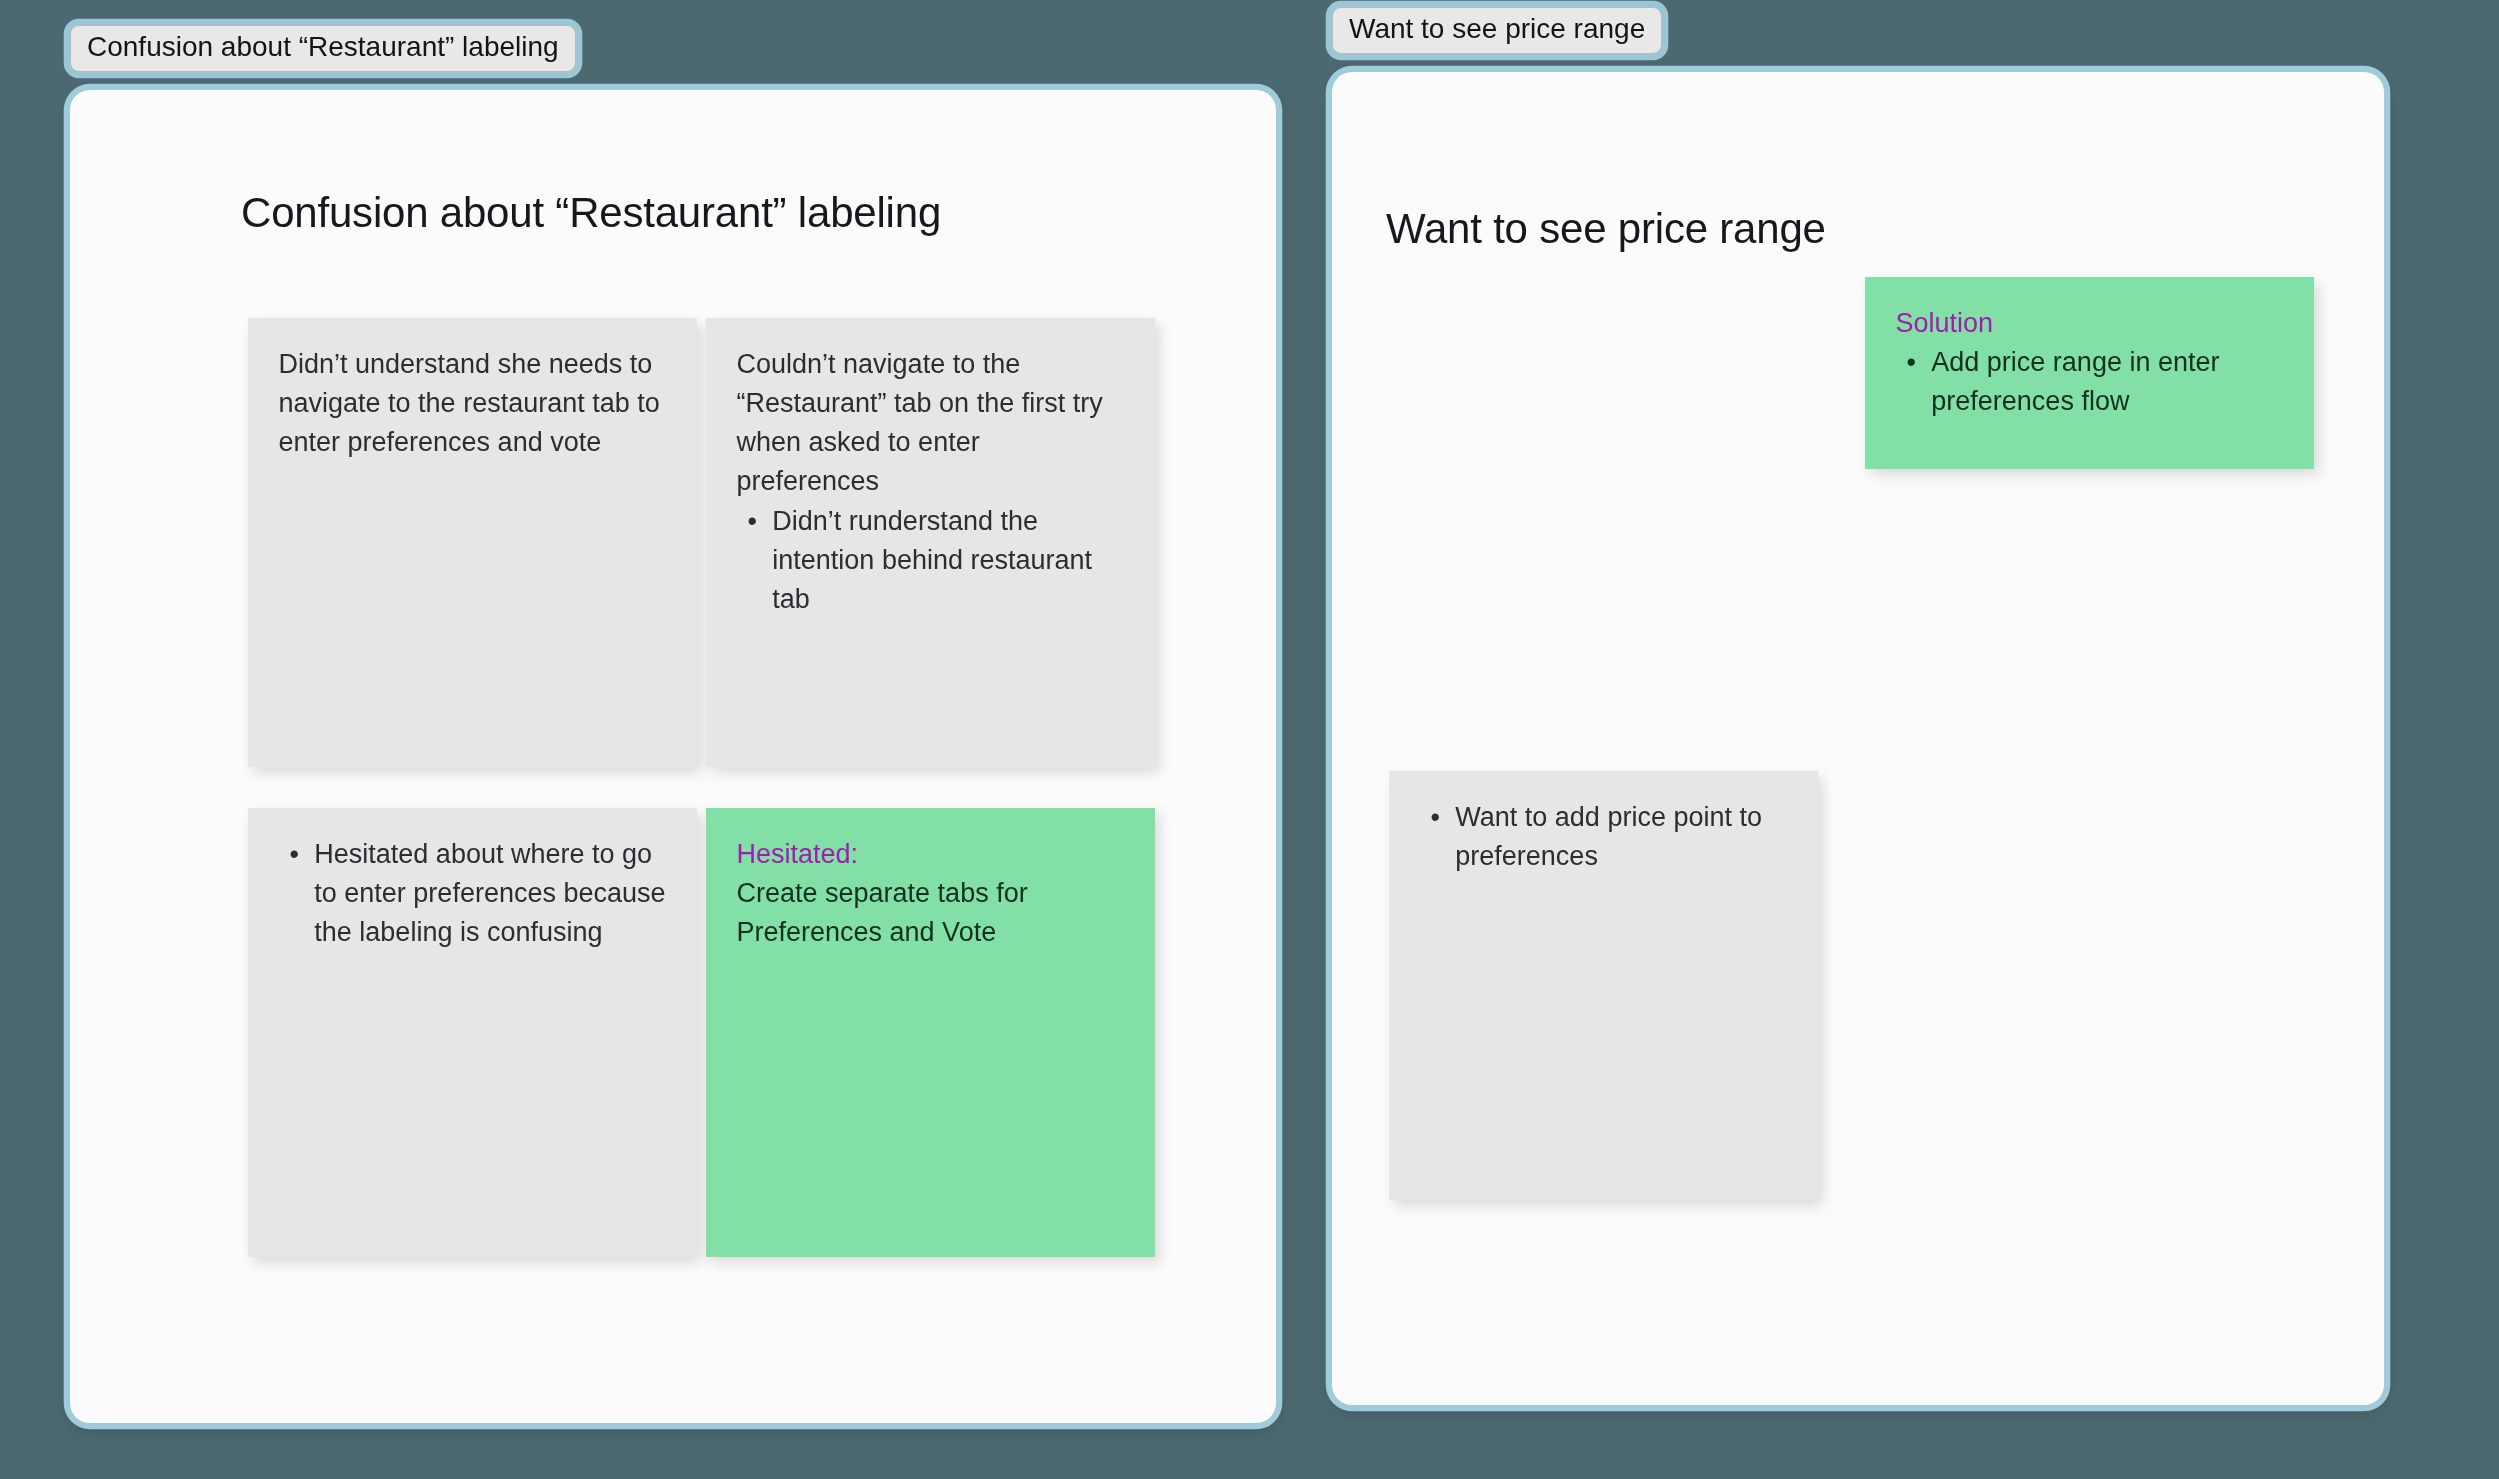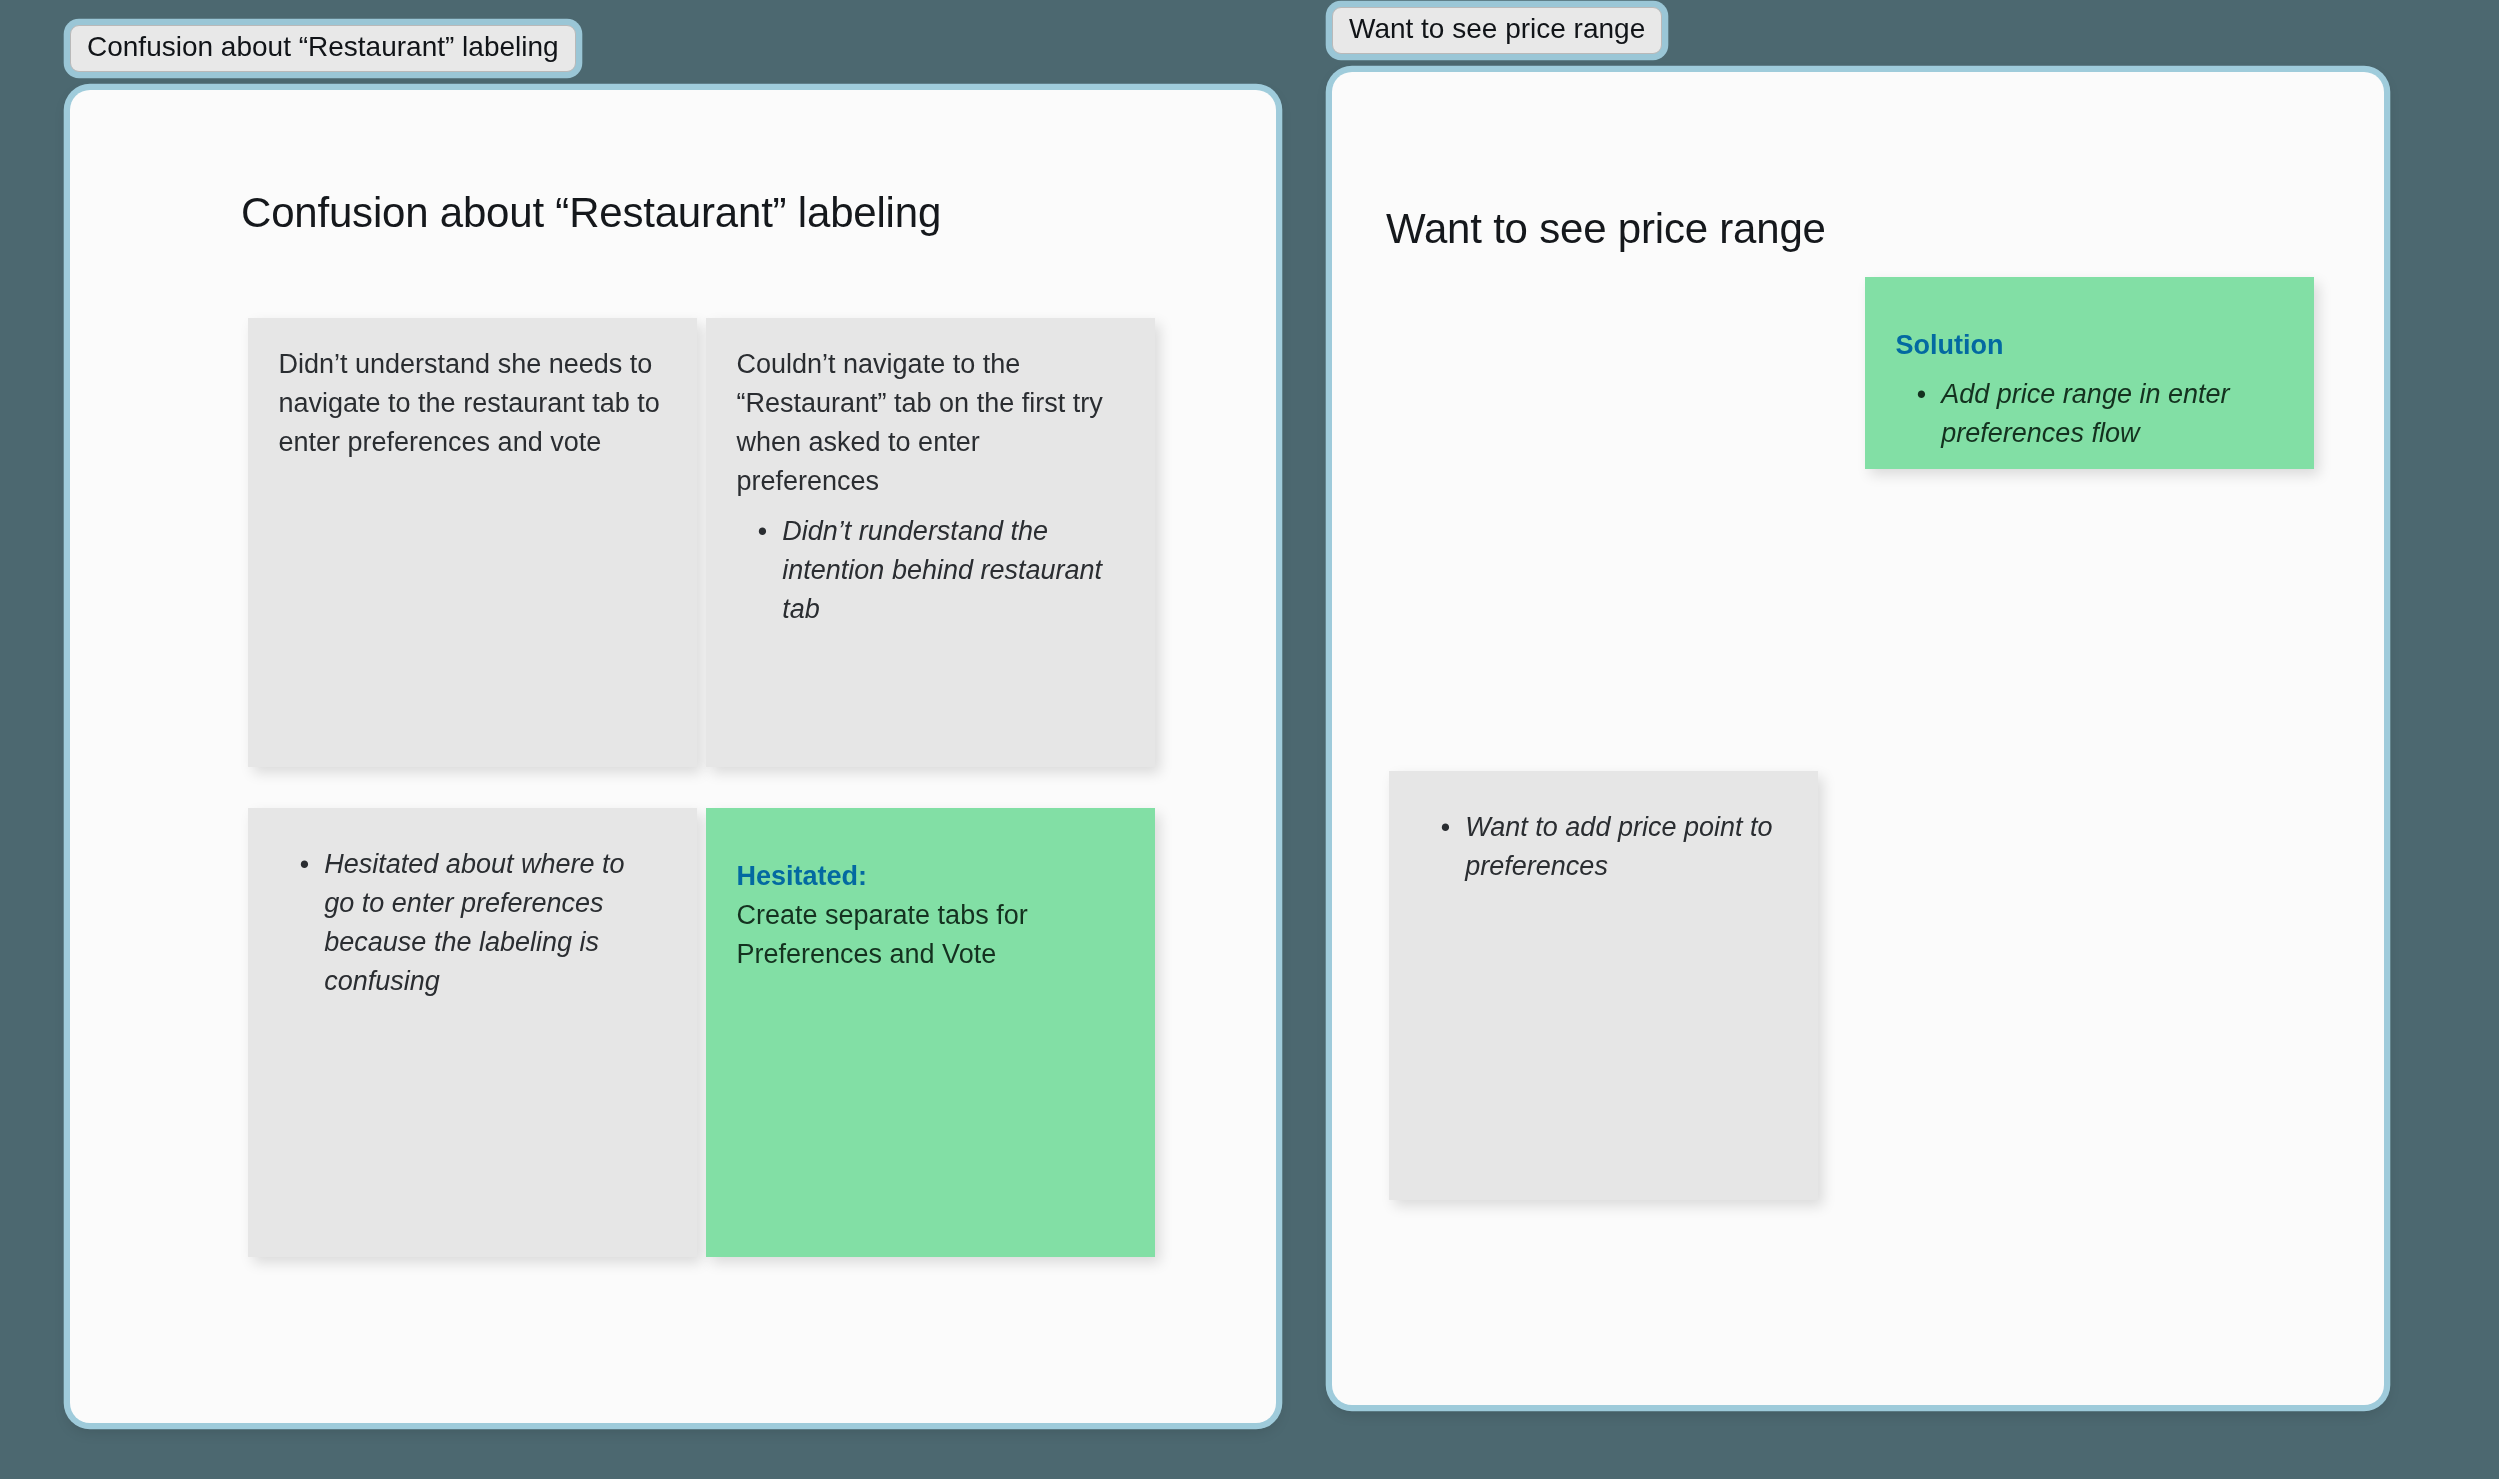--- a/index.html
+++ b/index.html
@@ -75,35 +75,33 @@
     box-shadow: 5.4px 6.3px 12.6px rgba(0, 0, 0, 0.13);
     overflow: hidden;
   }
   .note.gray  { background: #e6e6e6; }
   .note.green { background: #82dfa5; color: #14311f; }
 
   .note p {
     margin: 0;
   }
   .note .strong {
-    font-weight: bold;
-    color: #0369a1;
-    margin-top: 22px;
+    font-weight: normal;
+    color: #a21caf;
   }
 
   .note ul {
     margin: 0;
     padding: 0 0 0 34px;
     list-style: none;
   }
   .note ul li {
     position: relative;
-    margin: 10px;
+    margin: 0;
     padding-left: 1.8px;
-    font-style: italic;
   }
   .note ul li::before {
     content: "\2022";
     position: absolute;
     left: -23px;
     top: 0;
     font-size: 27px;
     line-height: 1.45;
   }
 </style>

